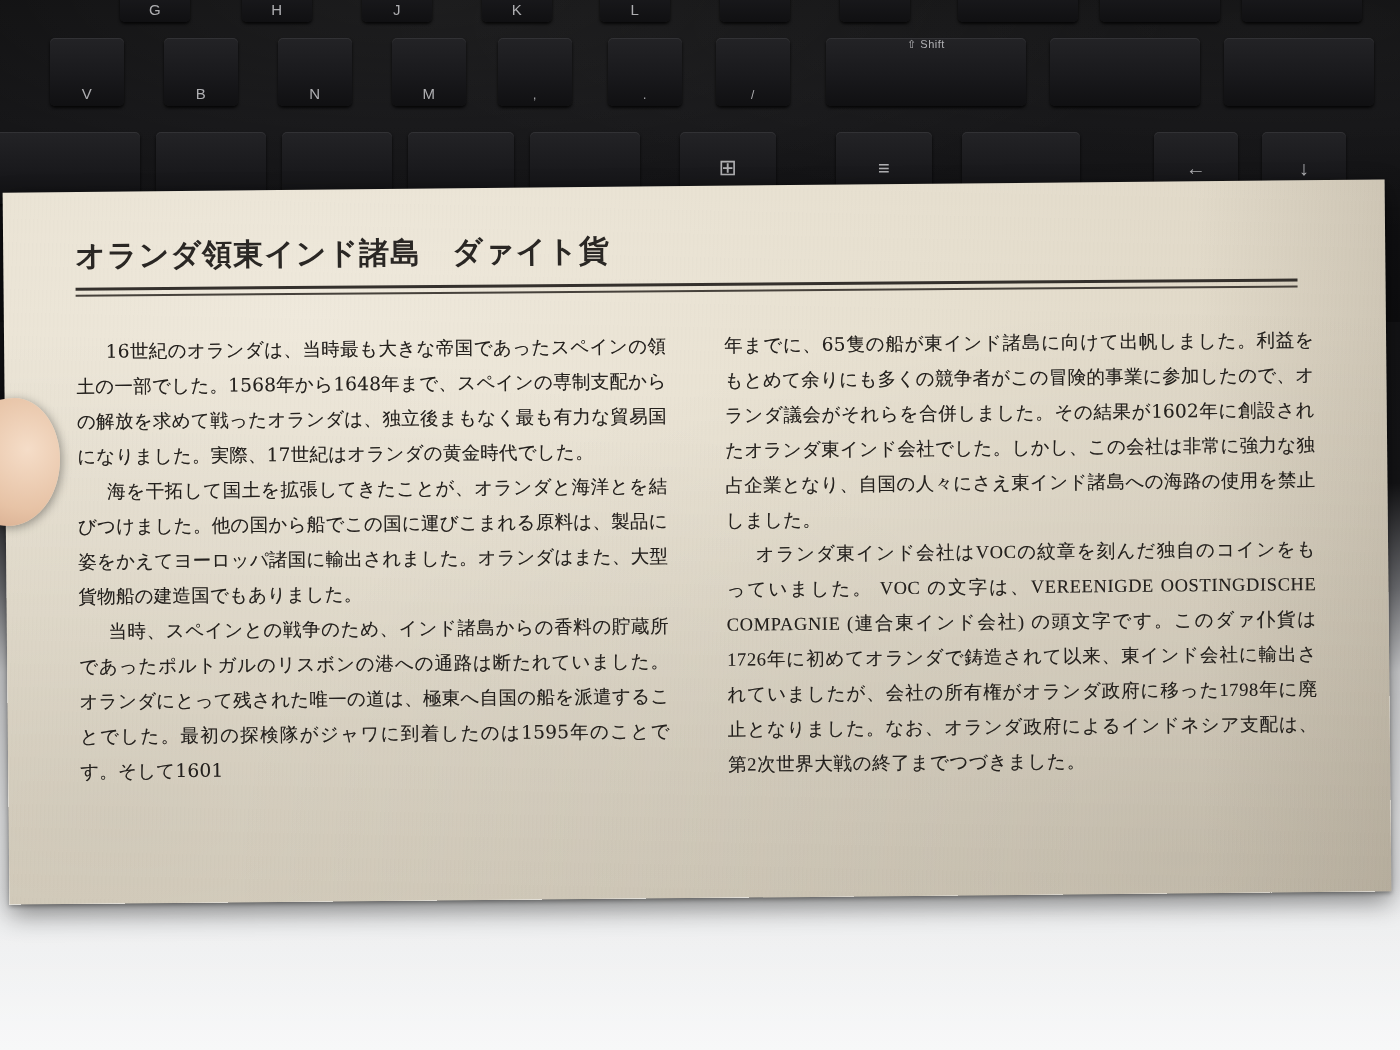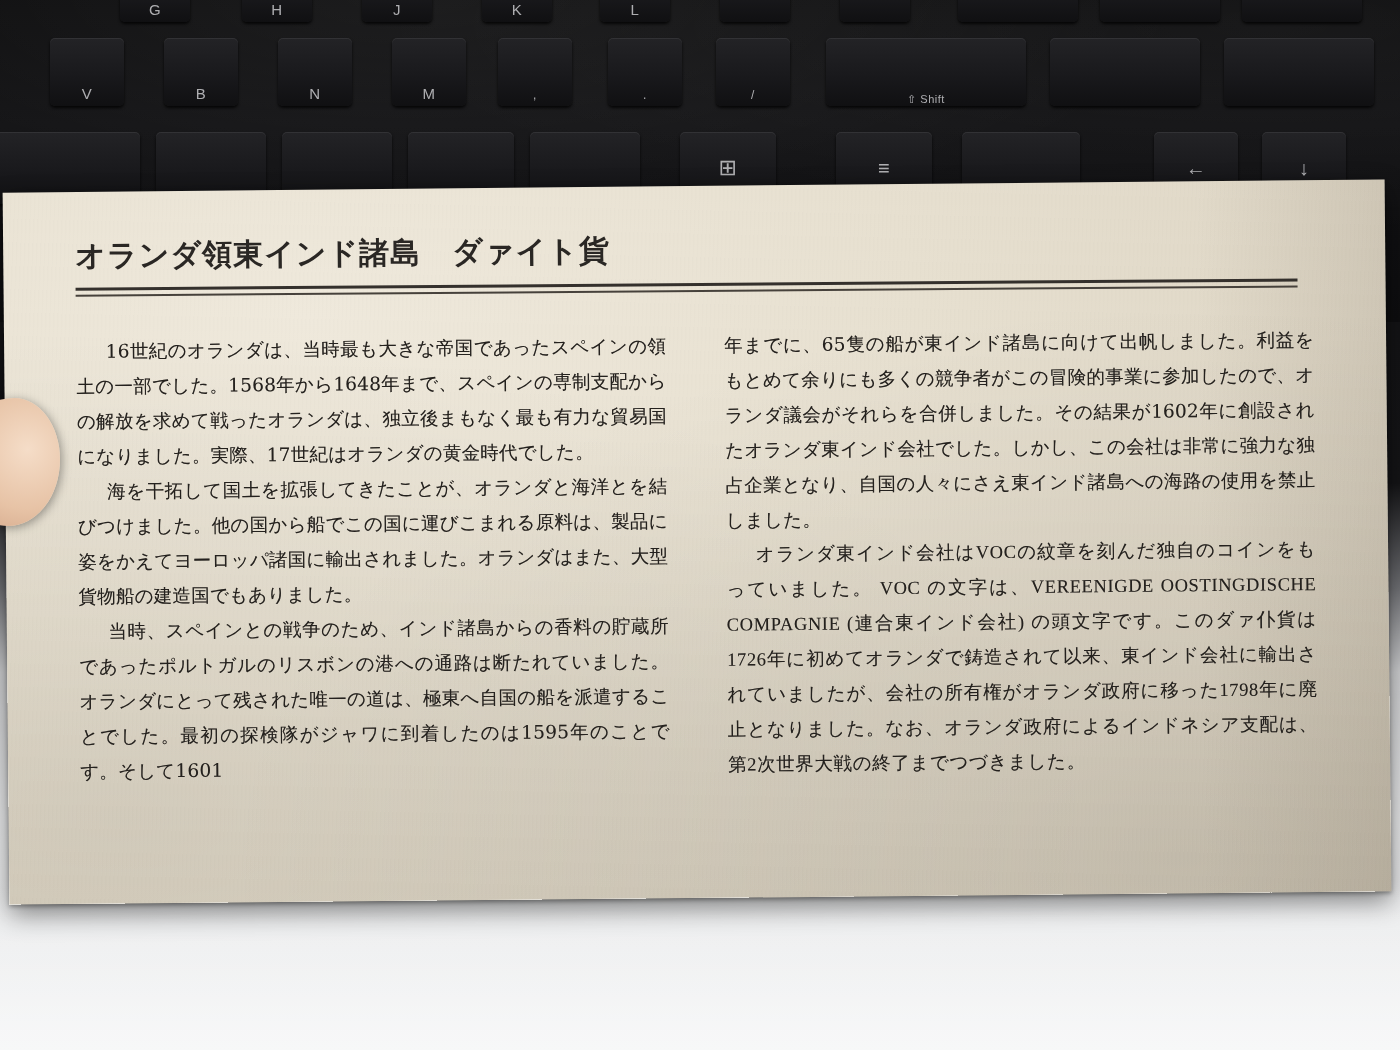--- a/index.html
+++ b/index.html
@@ -217,21 +217,21 @@
       </div>
     <div class="key small" style="left:508px; top:46px; width:74px; height:68px;">
         <span class="glyph">,</span>
       </div>
     <div class="key small" style="left:618px; top:46px; width:74px; height:68px;">
         <span class="glyph">.</span>
       </div>
     <div class="key small" style="left:726px; top:46px; width:74px; height:68px;">
         <span class="glyph">/</span>
       </div>
-    <div class="key tiny" style="left:836px; top:46px; width:200px; height:68px; align-items:flex-end; padding-bottom:0;">
+    <div class="key tiny" style="left:836px; top:46px; width:200px; height:68px; align-items:flex-start; padding-bottom:0;">
         <span class="glyph">⇧ Shift</span>
       </div>
     <div class="key" style="left:1060px; top:46px; width:150px; height:68px;"></div>
     <div class="key" style="left:1234px; top:46px; width:150px; height:68px;"></div>
 
     <div class="key" style="left:0px; top:140px; width:150px; height:72px;"></div>
     <div class="key" style="left:166px; top:140px; width:110px; height:72px;"></div>
     <div class="key" style="left:292px; top:140px; width:110px; height:72px;"></div>
     <div class="key" style="left:418px; top:140px; width:106px; height:72px;"></div>
     <div class="key tiny" style="left:540px; top:140px; width:110px; height:72px; align-items:flex-end; padding-bottom:0;font-weight:bold;">

